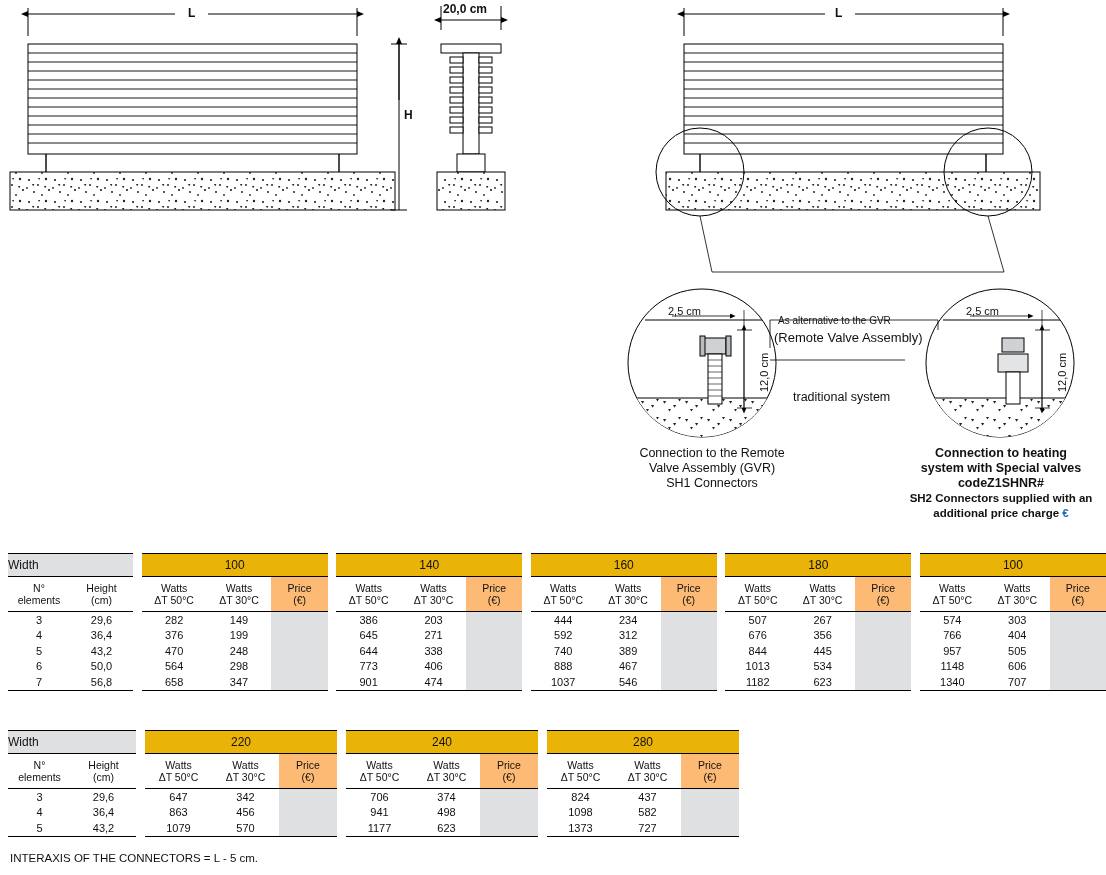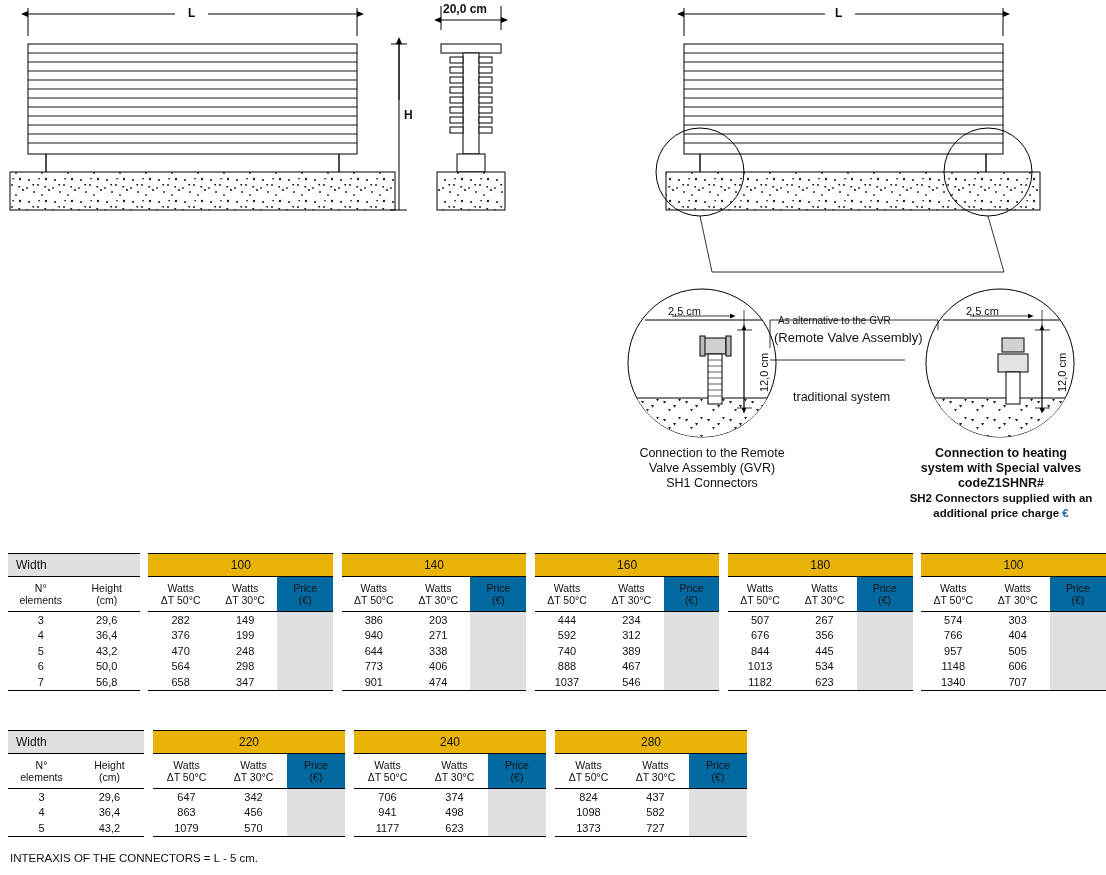--- a/index.html
+++ b/index.html
@@ -66,32 +66,32 @@
   .hdr-row td {
     background: #eab308;
     border-top: 1px solid #000;
     border-bottom: 1px solid #000;
     height: 22px;
     font-weight: bold;
     font-size: 12px;
   }
   .hdr-row td.width-cell {
     text-align: left;
-    padding-left: 8px;
+    padding-left: 0;
     background: #dfe0e1;
     margin-left: 44px;
   }
   .sub-row td {
     height: 34px;
     font-size: 10.5px;
     line-height: 12px;
     border-bottom: 1px solid #000;
     background: #ffffff;
   }
-  .sub-row td.price-cell { background: #0369a1; }
+  .sub-row td.price-cell { background: #fdba74; }
   .data-row td {
     height: 15.5px;
     font-size: 11px;
     background: #ffffff;
   }
   .data-row td.price-cell { background: #dfe0e1; }
   .data-row:last-child td { border-bottom: 1px solid #000; }
   .group-sep { width: 9px; background: #ffffff !important; border-bottom: none !important; }
   .hdr-row td.group-sep { background:#ffffff !important; border-top:none; border-bottom:none; }
   .sub-row td.group-sep { background:#ffffff !important; border-bottom:none; }
@@ -382,21 +382,21 @@
             <td class="price-cell"></td>
           </tr>
           <tr class="data-row">
             <td>4</td>
             <td>36,4</td>
             <td class="group-sep"></td>
             <td>376</td>
             <td>199</td>
             <td class="price-cell"></td>
             <td class="group-sep"></td>
-            <td>940</td>
+            <td>645</td>
             <td>271</td>
             <td class="price-cell"></td>
             <td class="group-sep"></td>
             <td>592</td>
             <td>312</td>
             <td class="price-cell"></td>
             <td class="group-sep"></td>
             <td>676</td>
             <td>356</td>
             <td class="price-cell"></td>

